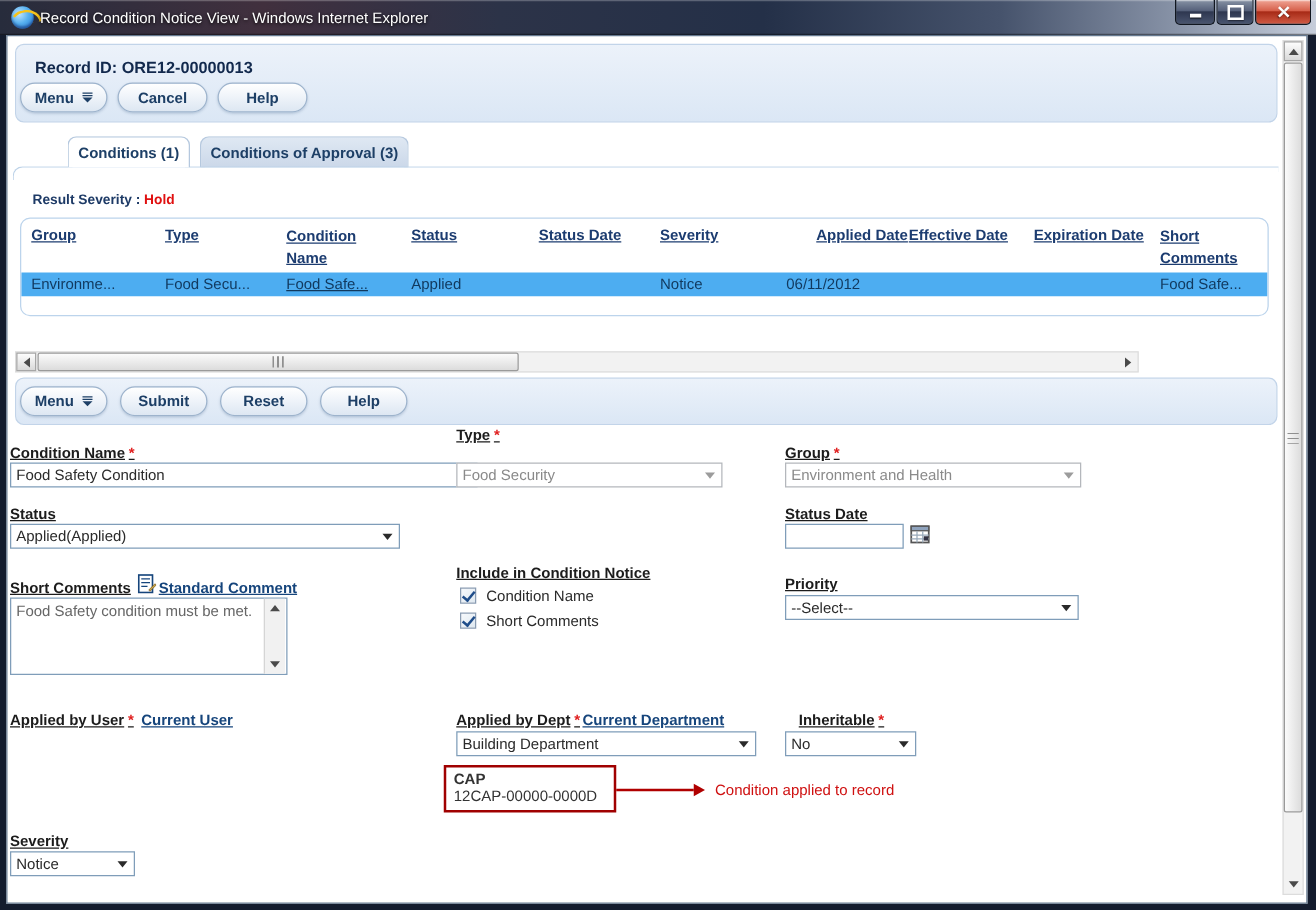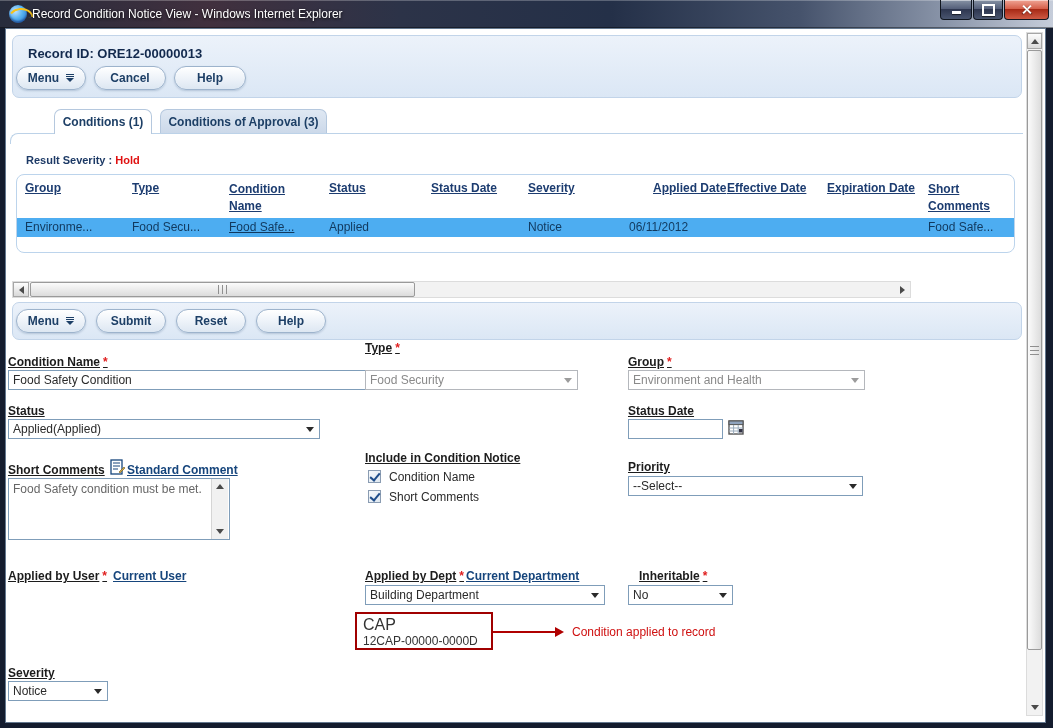--- a/index.html
+++ b/index.html
@@ -92,21 +92,21 @@
   .ta{position:absolute;border:1px solid #7f9db9;box-sizing:border-box;background:#fff;font-family:"Liberation Sans",sans-serif;
     font-size:12px;color:#666;line-height:16px;padding:2px 20px 2px 4px;resize:none;overflow:hidden;}
   .ta-sb{position:absolute;width:17px;background:#f1f1f1;border-left:1px solid #d5d5d5;box-sizing:border-box;}
   .cb{position:absolute;width:13px;height:13px;border:1px solid #8a9cb2;box-sizing:border-box;
     background:linear-gradient(135deg,#f6f9fc,#dfe8f0);cursor:pointer;}
   .cb::after{content:"";position:absolute;left:3px;top:0px;width:4px;height:8px;border-right:2px solid #1f4d8a;
     border-bottom:2px solid #1f4d8a;transform:rotate(40deg);}
   .cblab{font-size:12px;color:#2a2a2a;white-space:nowrap;}
   .capbox{left:355px;top:612px;width:138px;height:38px;border:2px solid #a00000;box-sizing:border-box;background:#fff;
     padding:2px 6px;}
-  .capbox .t1{font-size:16px;font-weight:normal;color:#333;}
+  .capbox .t1{font-size:12px;font-weight:bold;color:#333;}
   .capbox .t2{font-size:12px;color:#333;}
   .ann-line{left:493px;top:631px;width:62px;height:2px;background:#b00000;}
   .ann-head{left:555px;top:627px;width:0;height:0;border-top:5px solid transparent;border-bottom:5px solid transparent;border-left:9px solid #b00000;}
   .ann-text{left:572px;top:625px;font-size:12px;color:#cf1010;white-space:nowrap;}
 
   
   .cal{position:absolute;width:18px;height:16px;cursor:pointer;}
   .doc-icon{position:absolute;width:15px;height:16px;cursor:pointer;}
 </style>
 </head>

